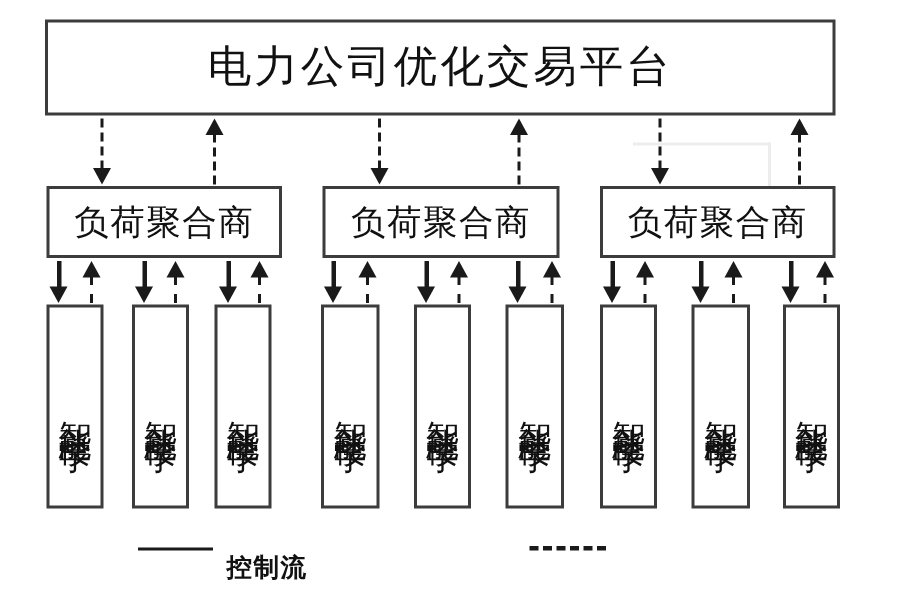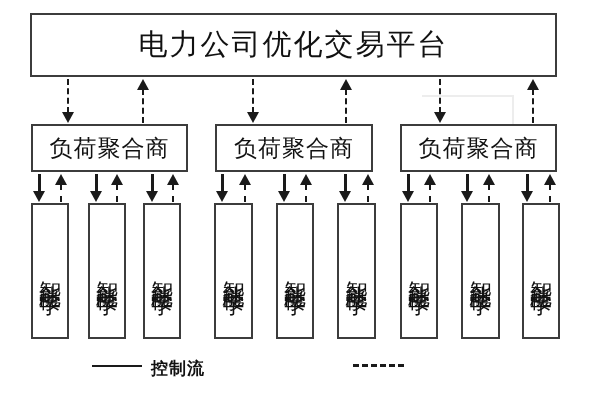--- a/index.html
+++ b/index.html
@@ -13,21 +13,21 @@
     background:#fff;display:flex;align-items:center;justify-content:center;
     color:var(--text);text-align:center;
   }
   .platform-box{font-size:29px;letter-spacing:2px;}
   .agg-box{font-size:23px;letter-spacing:1px;}
   .bldg-box{font-size:22px;}
   .vtext{writing-mode:vertical-rl;text-orientation:upright;letter-spacing:4px;line-height:1;}
   .arrow{position:absolute;width:12px;}
   .legend-label{
     position:absolute;font-family:"Liberation Sans","DejaVu Sans",sans-serif;
-    font-weight:bold;font-size:17px;color:var(--text);letter-spacing:1px;
+    font-weight:bold;font-size:17px;color:var(--text);letter-spacing:1px;margin-top:10px;
   }
   .legend-line{position:absolute;height:0;}
   .artifact{position:absolute;border-top:2px solid var(--artifact);border-right:2px solid var(--artifact);}
 </style>
 </head>
 <body>
 
 <div class="stage" style="--line: #1a1a1a; --border: #3c3c3c; --text: #111111; --bg: #ffffff; --artifact: #ededed;">
 
   <div class="artifact" style="left:422px;top:95px;width:90px;height:60px;"></div>

